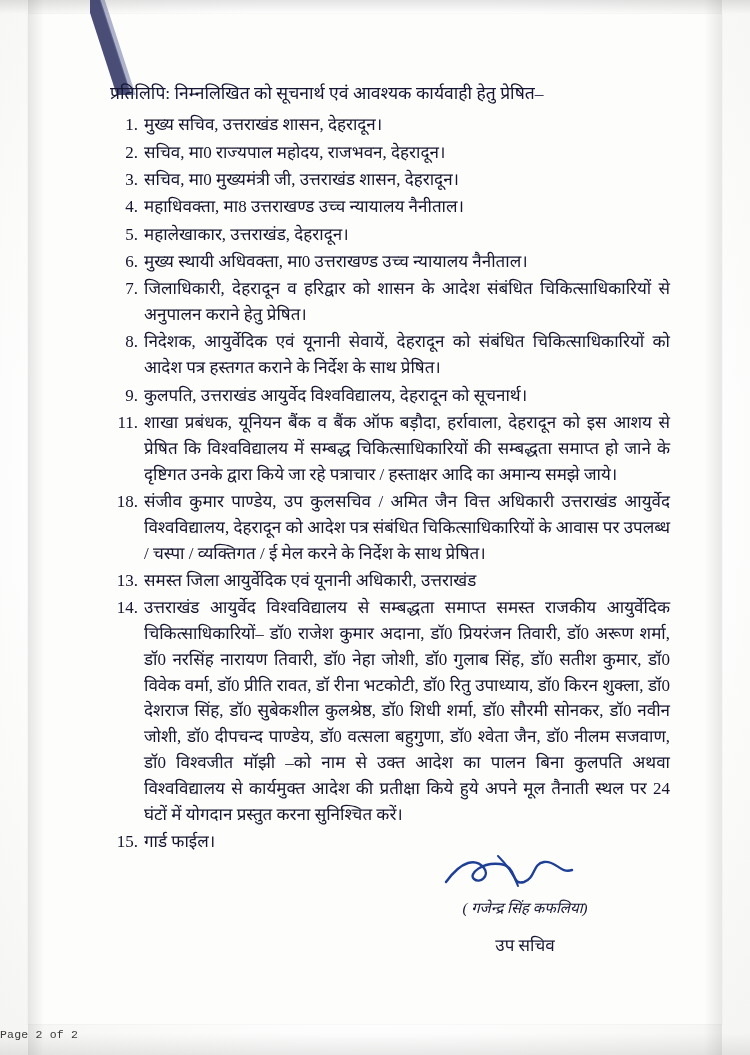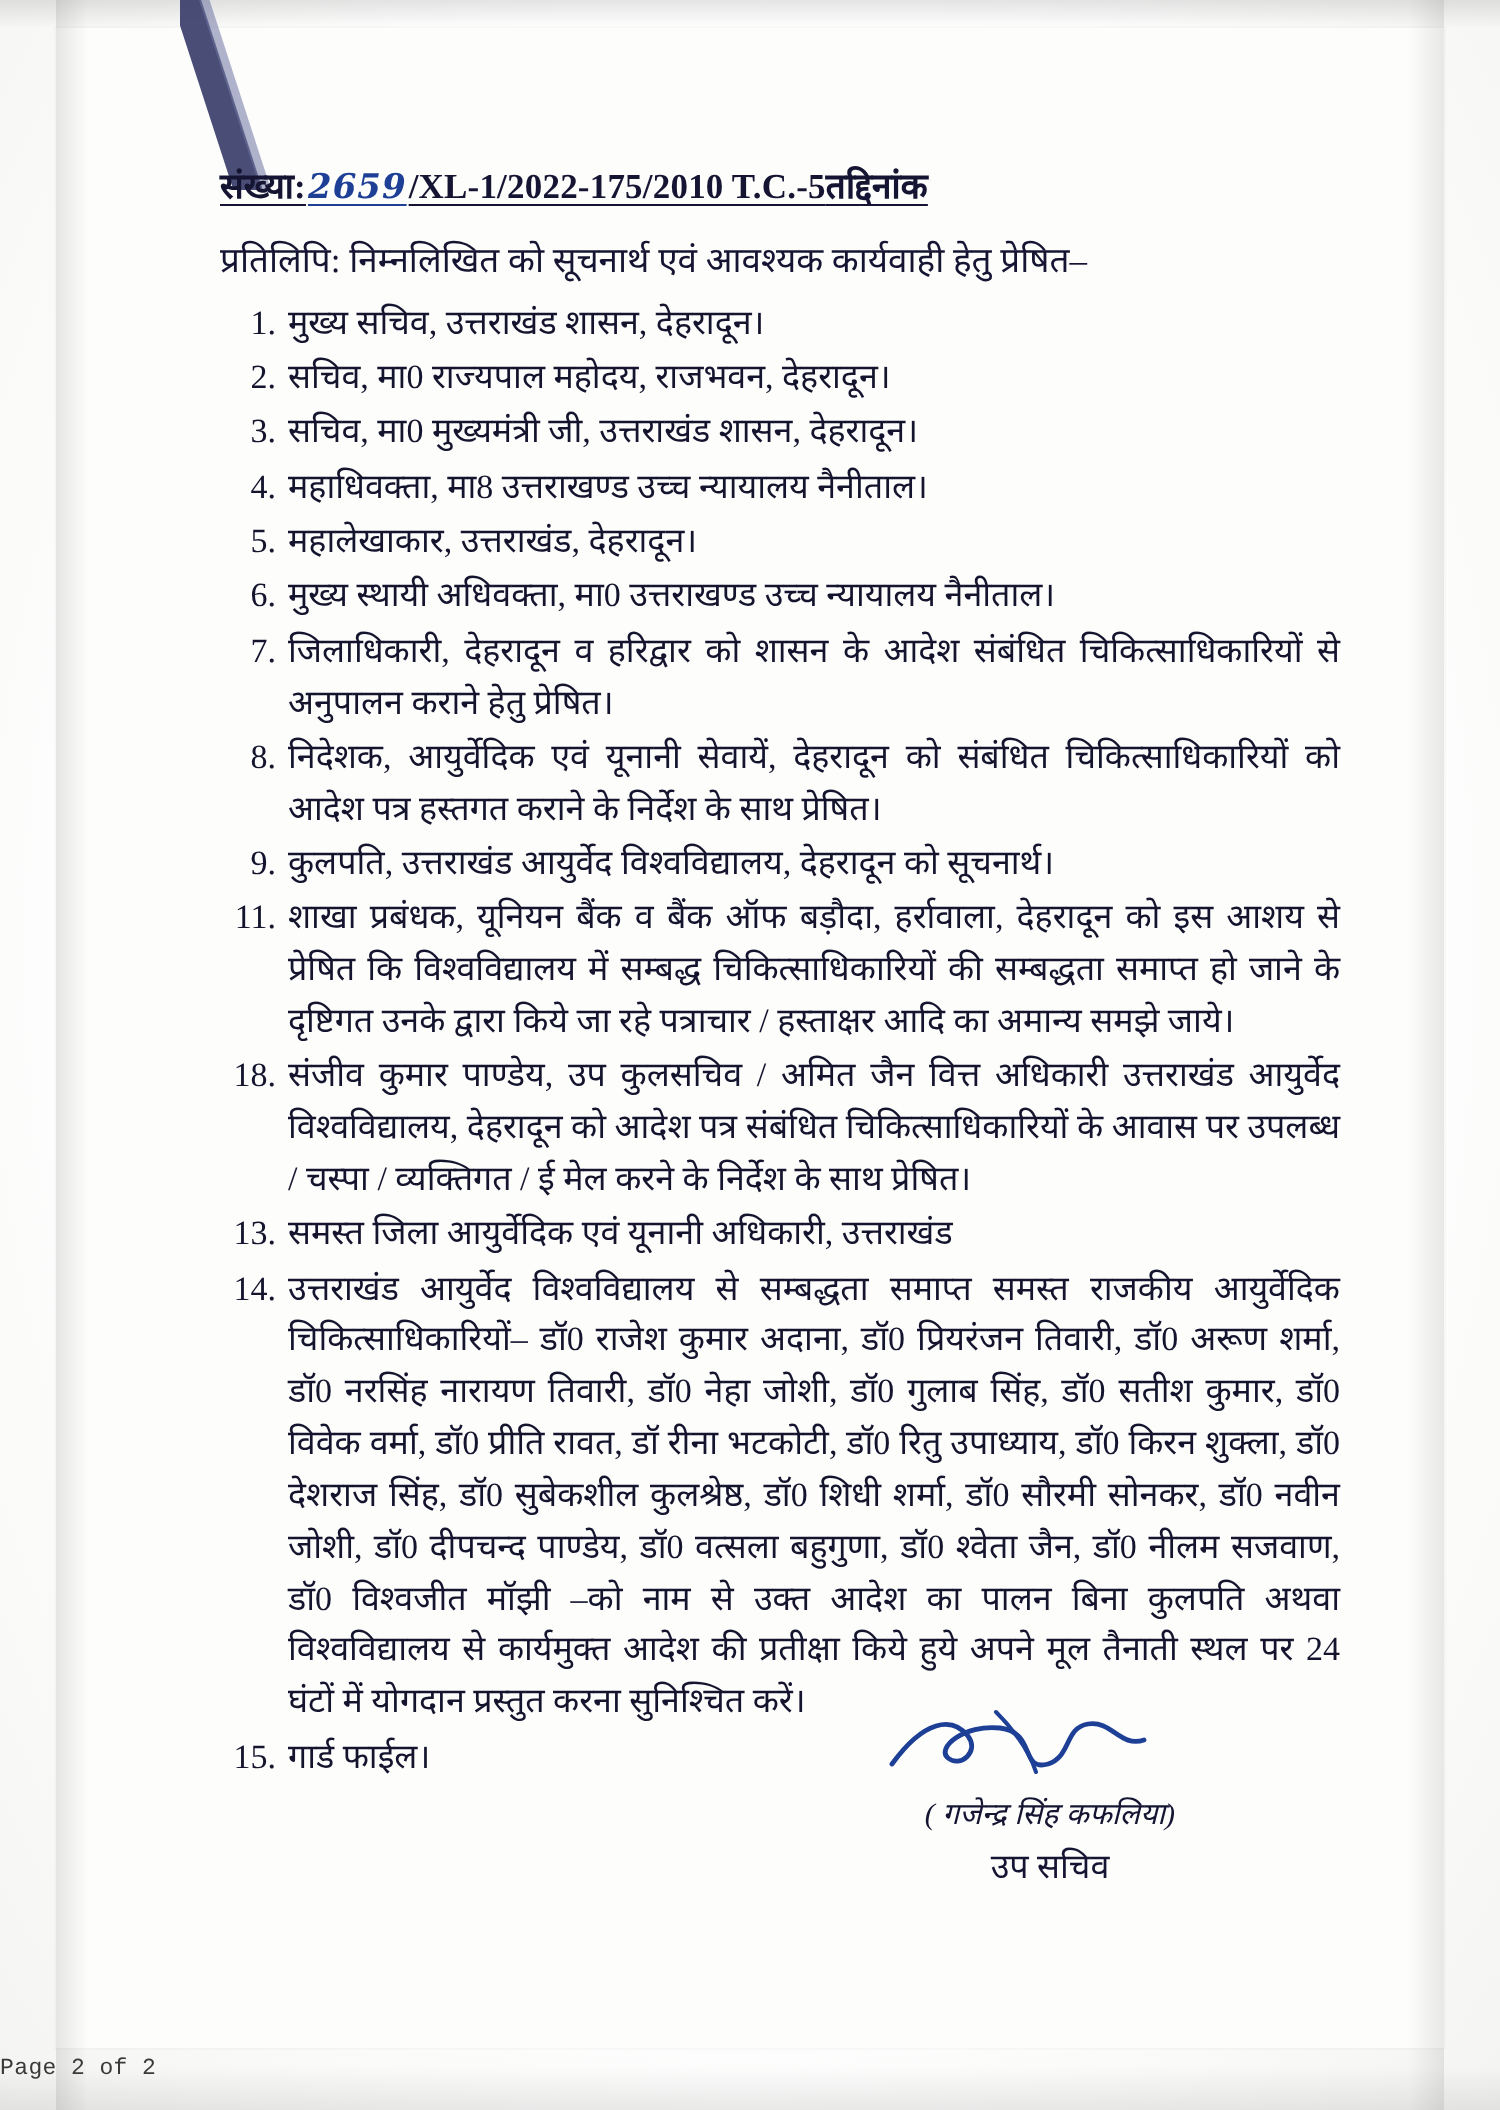--- a/index.html
+++ b/index.html
@@ -166,21 +166,21 @@
   }
   .signature-mark svg { position: absolute; left: 40px; top: -4px; }
   .sign-name {
     font-size: 15px;
     line-height: 1.4;
     font-style: italic;
   }
   .sign-desig {
     font-size: 17px;
     line-height: 1.5;
-    margin-top: 2px;
+    margin-top: 14px;
   }
 
   .page-footer {
     position: absolute;
     left: 0;
     right: 0;
     bottom: 14px;
     text-align: left;
     font-family: Liberation Mono, monospace;
     font-size: 11.5px;
@@ -198,23 +198,20 @@
   <div class="edge-shadow-top"></div>
   <div class="edge-shadow-bottom"></div>
 
   <div class="corner-wedge">
     <div class="bar"></div>
     <div class="bar2"></div>
   </div>
 
   <div class="content">
 
-    <div class="doc-number-line">
-      <span class="u">संख्या:</span><span class="handwritten-num u">2659</span><span class="u">/XL-1/2022-175/2010 T.C.-5</span><span class="u">तद्दिनांक</span>
-    </div>
 
     <div class="pratilipi">प्रतिलिपि: निम्नलिखित को सूचनार्थ एवं आवश्यक कार्यवाही हेतु प्रेषित–</div>
 
     <ol class="items">
       <li>
           <span class="num">1.</span>
           <span class="txt">मुख्य सचिव, उत्तराखंड शासन, देहरादून।</span>
         </li>
       <li>
           <span class="num">2.</span>

